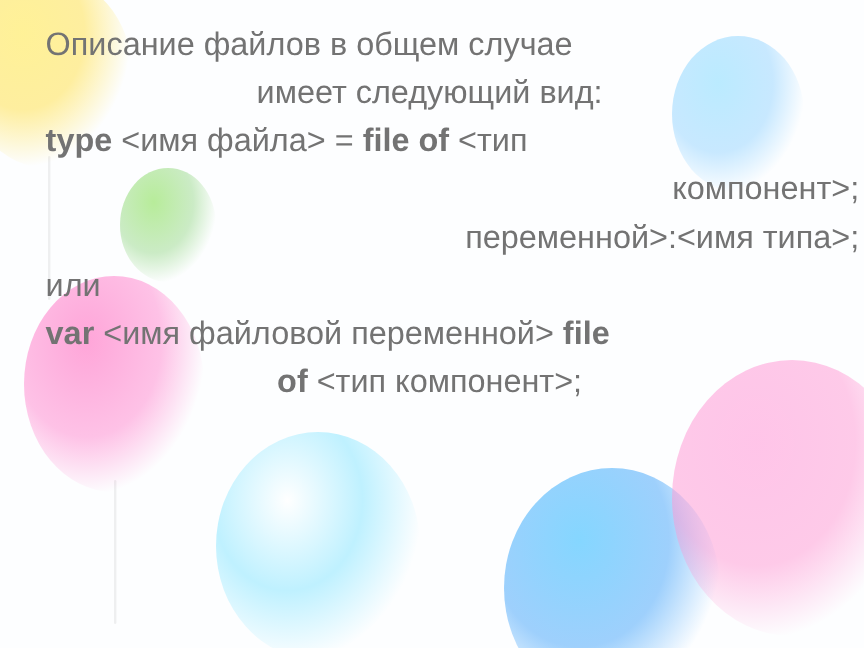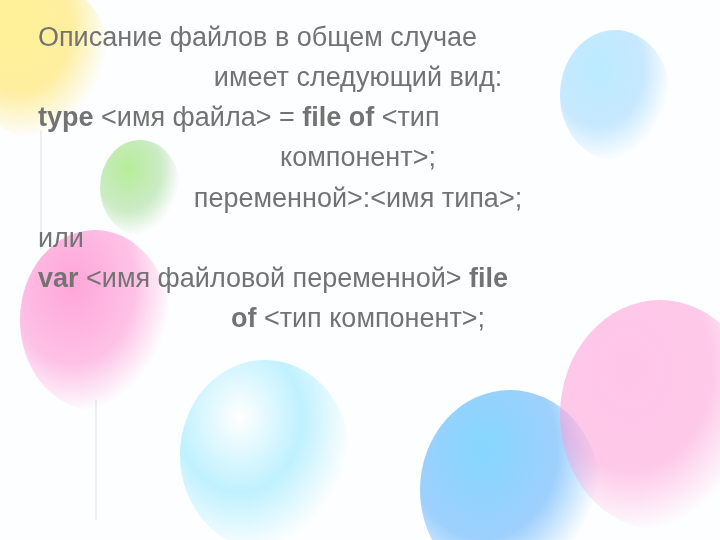--- a/index.html
+++ b/index.html
@@ -35,23 +35,23 @@
   <div class="string" style="left:95px;top:400px"></div>
 </div>
 
 <div class="content">
   <p class="p first">Описание файлов в общем случае</p>
   <p class="p" style="text-align:center">имеет следующий вид:</p>
 
   <p class="p first">
     <span class="kw">type</span><span class="tok"> &lt;имя файла&gt; </span><span class="tok">= </span><span class="kw">file of</span><span class="tok"> &lt;тип</span>
   </p>
-  <p class="p" style="text-align:center">компонент&gt;;</p>
+  <p class="p" style="text-align:right">компонент&gt;;</p>
 
-  <p class="p" style="text-align:center">переменной&gt;:&lt;имя типа&gt;;</p>
+  <p class="p" style="text-align:right">переменной&gt;:&lt;имя типа&gt;;</p>
 
   <p class="p first" style="text-align:left">или</p>
 
   <p class="p first">
     <span class="kw">var</span><span class="tok"> &lt;имя файловой переменной&gt;  </span><span class="kw">file</span>
   </p>
   <p class="p" style="text-align:center">
     <span class="kw">of</span><span class="tok"> &lt;тип компонент&gt;;</span>
   </p>
 </div>

